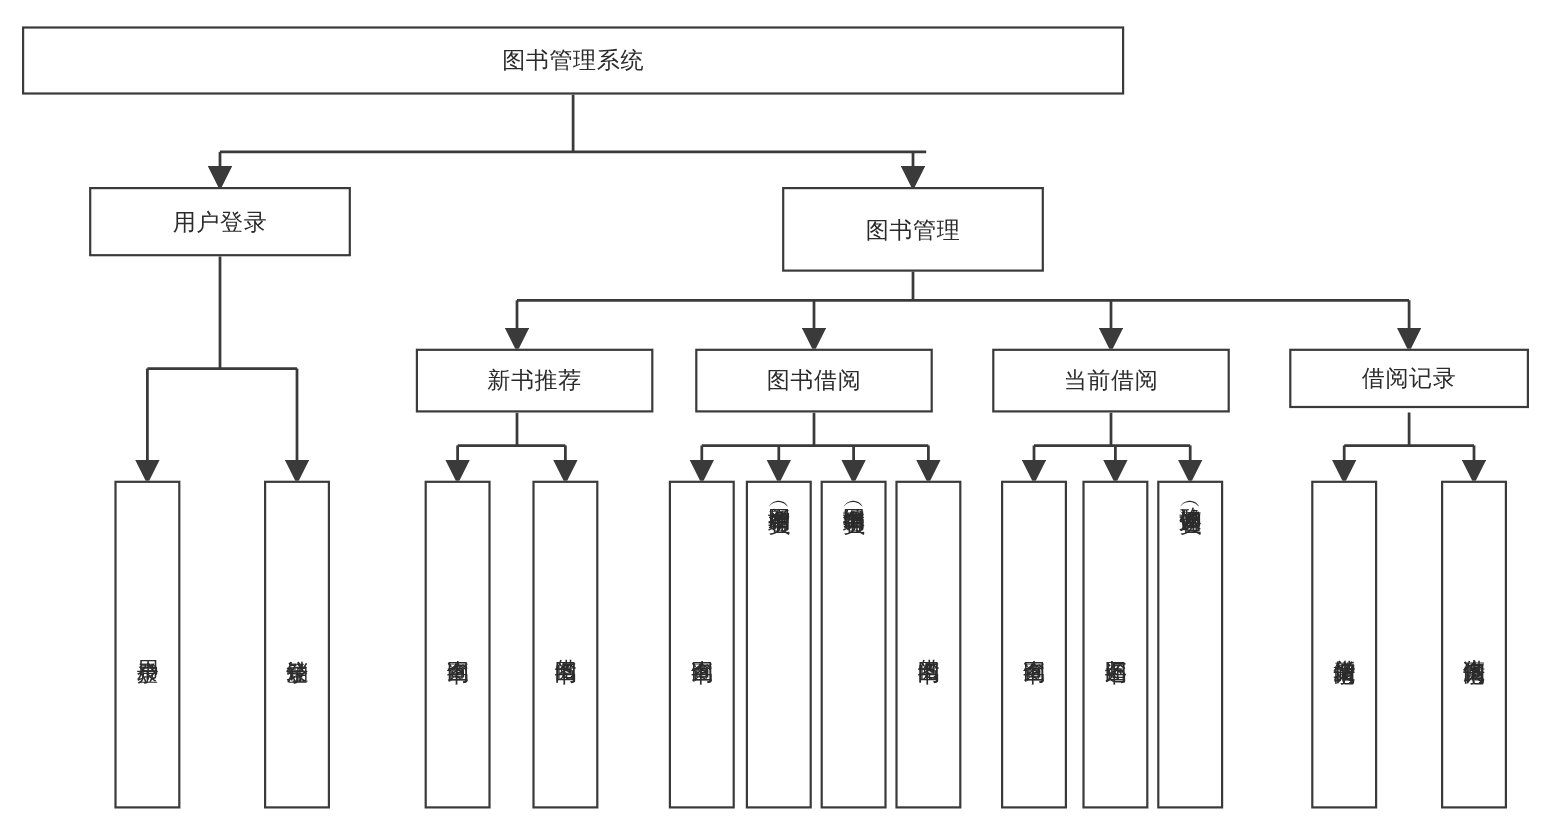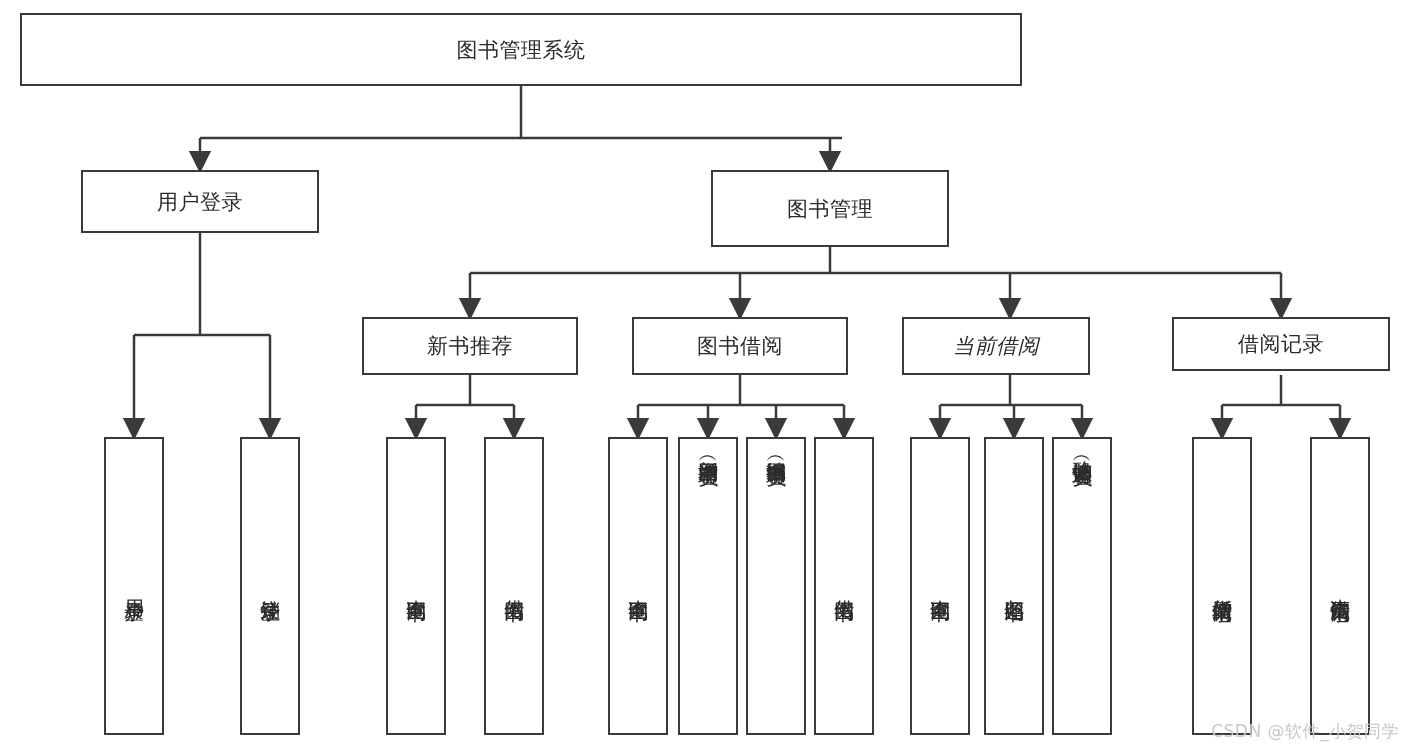--- a/index.html
+++ b/index.html
@@ -115,36 +115,36 @@
       <path d="M 1082 405 L 1082 429" marker-end="url(#arrow)"></path>
 
       <path d="M 1281 375 L 1281 405"></path>
       <path d="M 1222 405 L 1340 405"></path>
       <path d="M 1222 405 L 1222 429" marker-end="url(#arrow)"></path>
       <path d="M 1340 405 L 1340 429" marker-end="url(#arrow)"></path>
     </g>
   </svg>
 
   <div id="nodes">
-      <div class="node horiz" style="left: 20px; top: 13px; width: 1002px; height: 73px; text-align: center;">
+      <div class="node horiz" style="left: 20px; top: 24px; width: 1002px; height: 62px; text-align: center;">
         <span>图书管理系统</span>
       </div>
       <div class="node horiz" style="left: 81px; top: 170px; width: 238px; height: 63px;">
         <span>用户登录</span>
       </div>
       <div class="node horiz" style="left: 711px; top: 170px; width: 238px; height: 77px;">
         <span>图书管理</span>
       </div>
-      <div class="node horiz" style="left: 362px; top: 317px; width: 216px; height: 58px;">
+      <div class="node horiz" style="left: 378px; top: 317px; width: 216px; height: 58px;">
         <span>新书推荐</span>
       </div>
       <div class="node horiz" style="left: 632px; top: 317px; width: 216px; height: 58px;">
         <span>图书借阅</span>
       </div>
-      <div class="node horiz" style="left: 902px; top: 317px; width: 188px; height: 58px; font-style: italic;">
+      <div class="node horiz" style="left: 902px; top: 317px; width: 216px; height: 58px;">
         <span>当前借阅</span>
       </div>
       <div class="node horiz" style="left: 1172px; top: 317px; width: 218px; height: 54px;">
         <span>借阅记录</span>
       </div>
       <div class="node vert centered" style="left: 104px; top: 437px; width: 60px; height: 298px;">
         <span class="vtext">用户登录</span>
       </div>
       <div class="node vert centered" style="left: 240px; top: 437px; width: 60px; height: 298px;">
         <span class="vtext">注销登录</span>
@@ -177,15 +177,14 @@
         <span class="vtext">确认归还（管理员）</span>
       </div>
       <div class="node vert centered" style="left: 1192px; top: 437px; width: 60px; height: 298px;">
         <span class="vtext">新增借阅记录</span>
       </div>
       <div class="node vert centered" style="left: 1310px; top: 437px; width: 60px; height: 298px;">
         <span class="vtext">查询借阅记录</span>
       </div>
     </div>
 
-  <div id="watermark">CSDN @软件_小贺同学</div>
 
 </div>
 
 </body></html>

